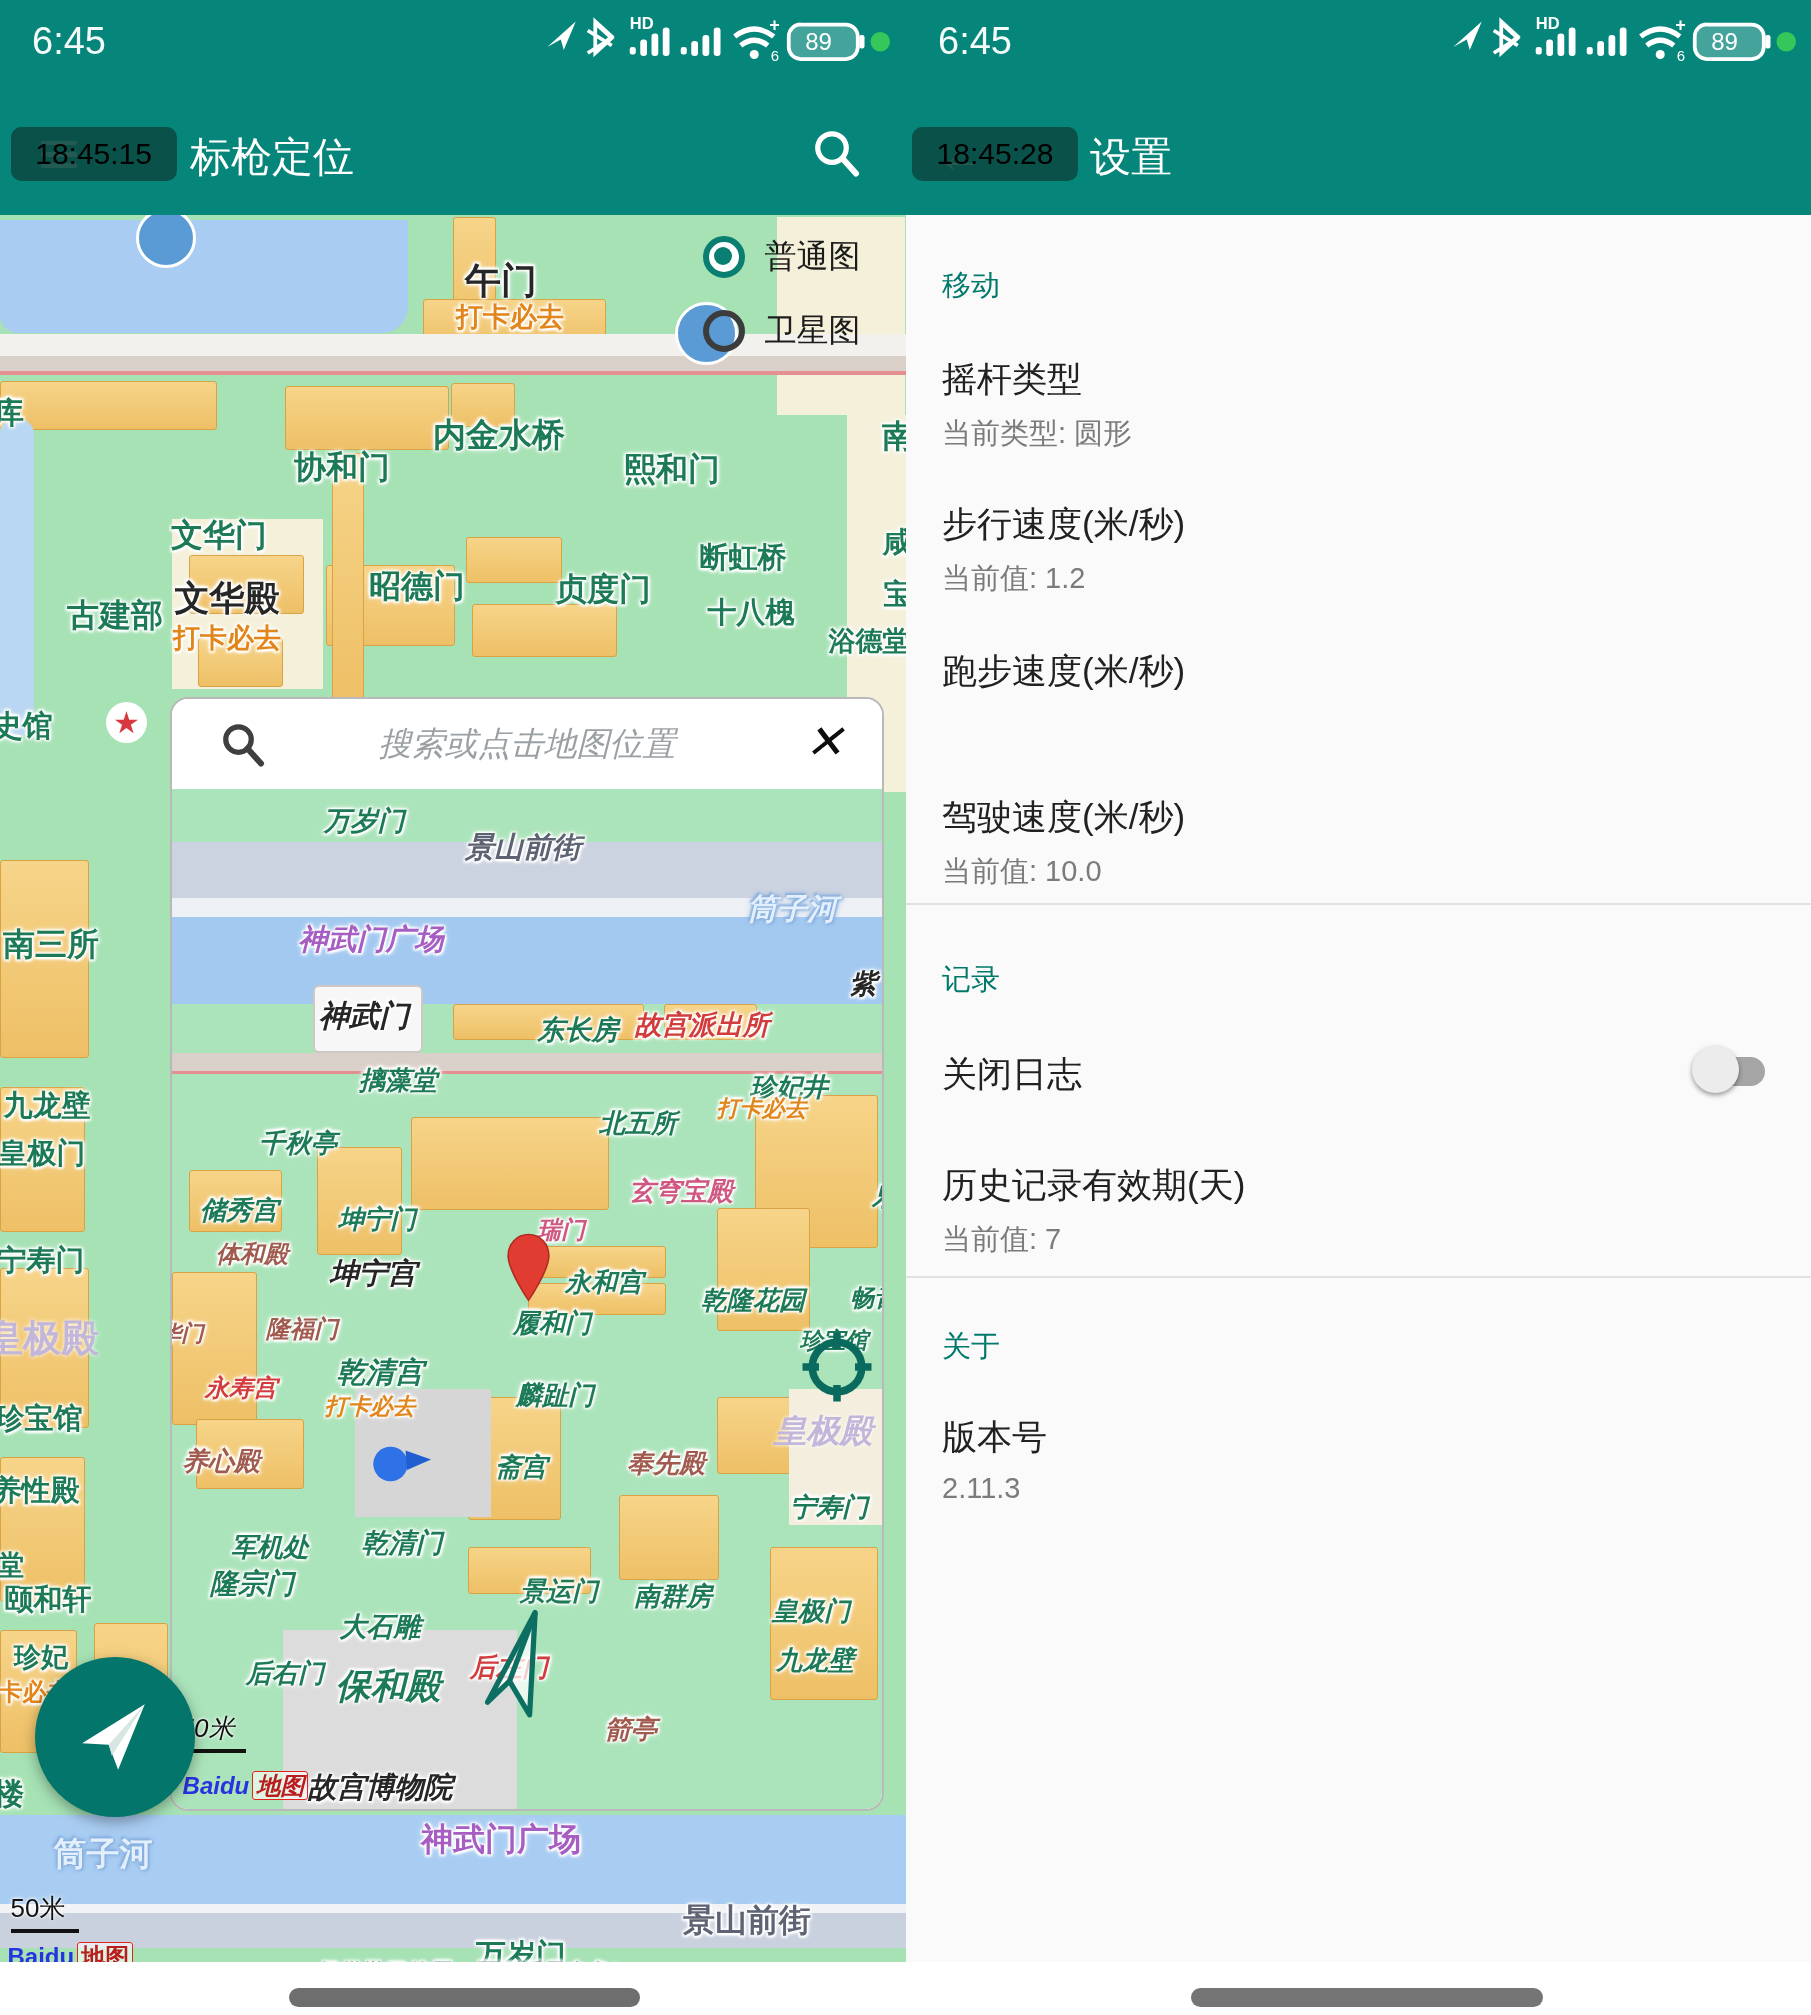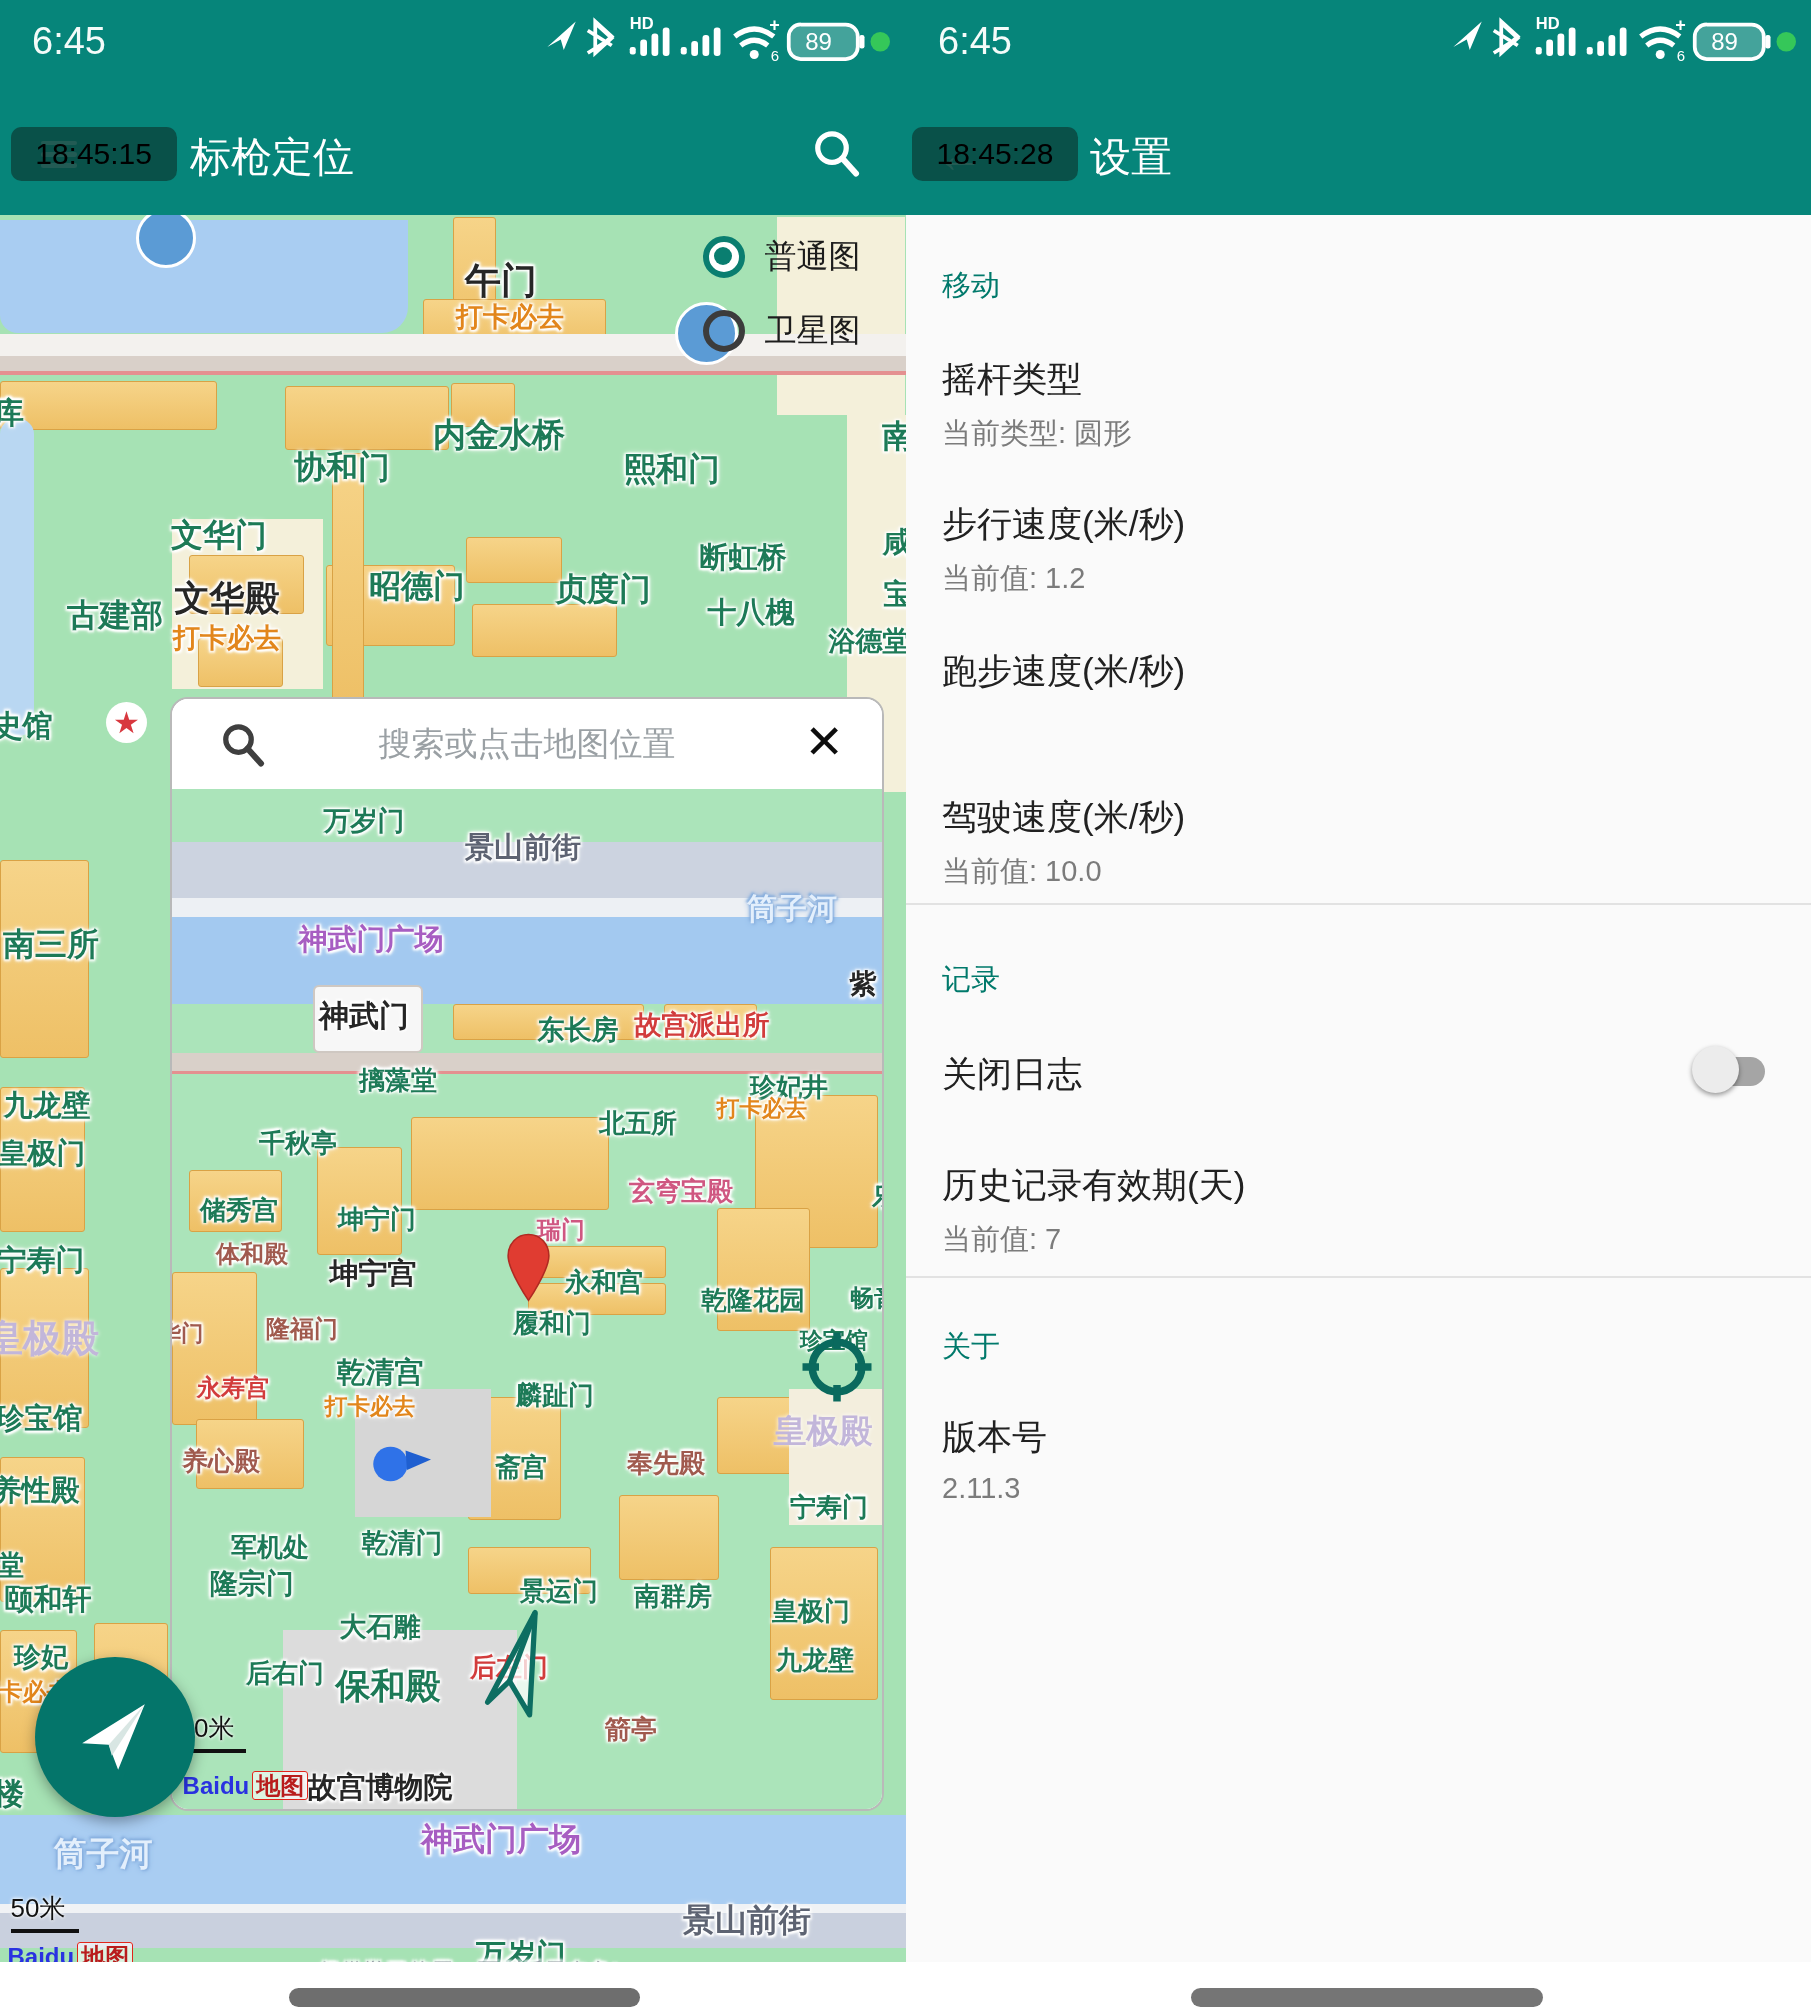--- a/index.html
+++ b/index.html
@@ -35,21 +35,21 @@
   .radiorow{position:absolute;display:flex;align-items:center;z-index:20;}
   .radio{width:42px;height:42px;border-radius:50%;box-sizing:border-box;margin-right:19.6px;}
   .radio.on{border:6.8px solid #0a7e70;background:#fff;position:relative;}
   .radio.on::after{content:"";position:absolute;left:5.3px;top:5.3px;width:18px;height:18px;
                    border-radius:50%;background:#0a7e70;}
   .radio.off{border:6px solid #3c3c3c;background:transparent;}
   .radiolabel{font-size:32px;color:#1c1c1c;}
 
   
   #card{position:absolute;left:170px;top:697px;width:714px;height:1114px;background:#fff;
-        border:2.3px solid #b9b9b9;border-radius:18px;z-index:25;overflow:hidden;box-sizing:border-box;}
+        border:2.3px solid #b9b9b9;border-radius:18px;z-index:25;overflow:hidden;box-sizing:border-box;font-style:italic;}
   #card-search{position:absolute;left:0;top:0;right:0;height:90px;background:#fff;}
   #card-search .ph{position:absolute;left:50%;top:50%;transform:translate(-50%,-50%);
                    color:#9aa0a4;font-size:33px;}
   #mini{position:absolute;left:0;top:90px;right:0;bottom:0;background:#abe4ba;overflow:hidden;}
 
   .scalebox{position:absolute;z-index:5;}
   .scalebox .stxt{font-size:26px;color:#111;text-shadow:0 0 3px #fff,0 0 4.5px #fff;}
   .scalebox .sbar{height:3.8px;background:#111;margin-top:3px;}
   .baidu{position:absolute;z-index:5;font-size:24px;font-weight:bold;white-space:nowrap;}
   .baidu .b1{color:#2932e1;} .baidu .b2{color:#b91c1c;background:rgba(255,255,255,.6);
@@ -259,21 +259,21 @@
             <div class="ml lb-g" style="left: 432px; top: 493px; font-size: 26px;">永和宫</div>
             <div class="ml lb-g" style="left: 581px; top: 511px; font-size: 26px;">乾隆花园</div>
             <div class="ml lb-g" style="left: 702px; top: 509px; font-size: 24px;">畅音</div>
             <div class="ml lb-g" style="left: 380px; top: 534px; font-size: 26px;">履和门</div>
             <div class="ml lb-br" style="left: 130px; top: 540px; font-size: 24px;">隆福门</div>
             <div class="ml lb-br" style="left: 9px; top: 544px; font-size: 22.6px;">华门</div>
             <div class="ml lb-g" style="left: 208px; top: 584px; font-size: 29px;">乾清宫</div>
             <div class="ml lb-o" style="left: 198px; top: 617px; font-size: 22.6px;">打卡必去</div>
             <div class="ml lb-g" style="left: 662px; top: 551px; font-size: 22.6px;">珍宝馆</div>
             <div class="ml lb-lv" style="left: 651px; top: 642px; font-size: 33px;">皇极殿</div>
-            <div class="ml lb-r" style="left: 61px; top: 599px; font-size: 24px;">永寿宫</div>
+            <div class="ml lb-r" style="left: 69px; top: 599px; font-size: 24px;">永寿宫</div>
             <div class="ml lb-g" style="left: 383px; top: 606px; font-size: 26px;">麟趾门</div>
             <div class="ml lb-br" style="left: 49px; top: 672px; font-size: 26px;">养心殿</div>
             <div class="ml lb-g" style="left: 349px; top: 678px; font-size: 26px;">斋宫</div>
             <div class="ml lb-br" style="left: 494px; top: 674px; font-size: 26px;">奉先殿</div>
             <div class="ml lb-g" style="left: 657px; top: 718px; font-size: 26px;">宁寿门</div>
             <div class="ml lb-g" style="left: 98px; top: 758px; font-size: 26px;">军机处</div>
             <div class="ml lb-g" style="left: 230px; top: 754px; font-size: 27px;">乾清门</div>
             <div class="ml lb-g" style="left: 80px; top: 795px; font-size: 28px; text-align: center;">隆宗门</div>
             <div class="ml lb-g" style="left: 387px; top: 802px; font-size: 26px;">景运门</div>
             <div class="ml lb-g" style="left: 501px; top: 807px; font-size: 26px;">南群房</div>

